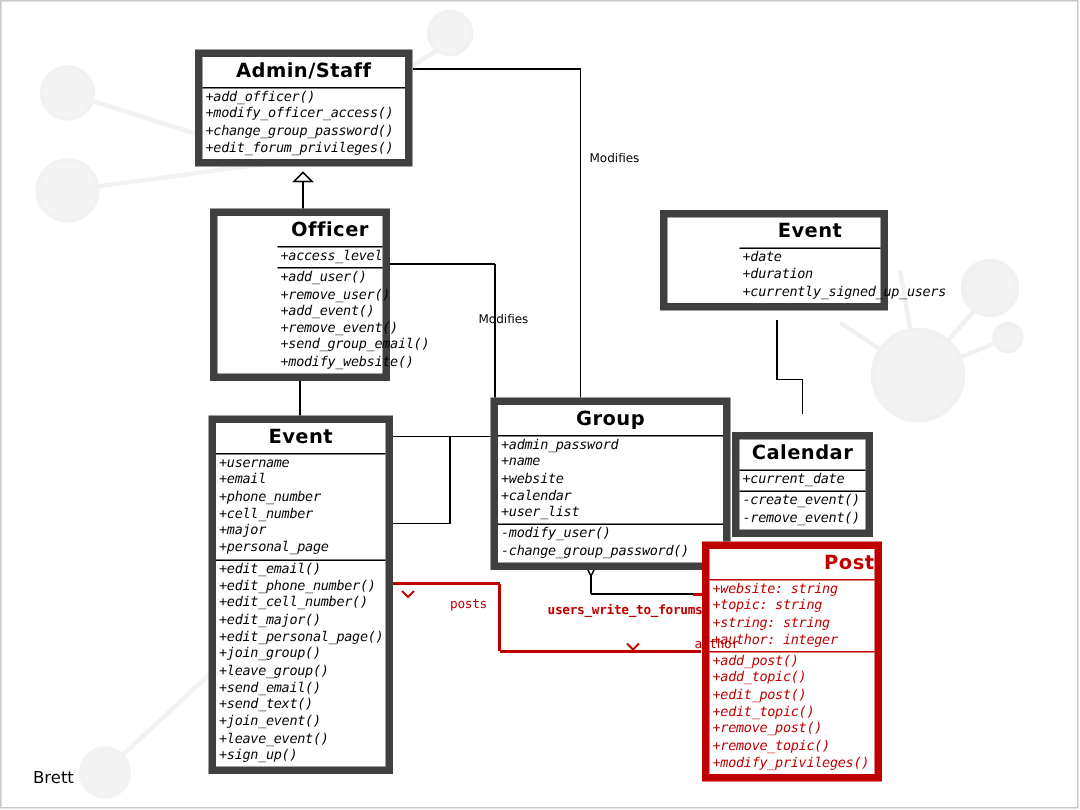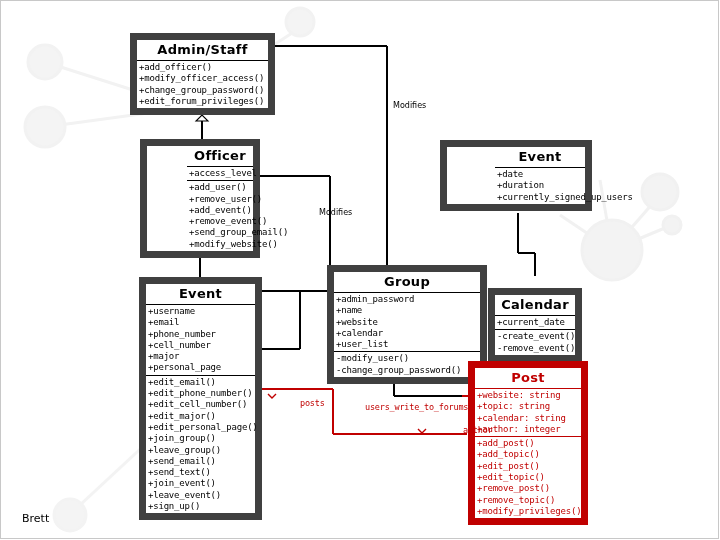--- a/index.html
+++ b/index.html
@@ -22,21 +22,21 @@
     position:absolute;left:0;top:0;width:719px;height:539px;
     border:1px solid #c8c8c8;box-sizing:border-box;pointer-events:none;
   }
   
   #wires{position:absolute;left:0;top:0;width:720px;height:540px;}
 
   
   .uml{
     position:absolute;
     background:#ffffff;
-    border:7px solid #404040;
+    border:5px solid #404040;
     box-sizing:border-box;
     color:#000000;
     z-index:5;
   }
   .uml .title{
     text-align:center;
     font-family:"DejaVu Sans", sans-serif;
     font-weight:bold;
     font-size:13px;
     line-height:15px;
@@ -48,24 +48,25 @@
     border-bottom:1px solid #000000;
     padding:1px 0 1px 2px;
   }
   .uml .compartment:last-child{border-bottom:none;}
   .uml .row{
     font-family:"DejaVu Sans Mono", monospace;
     font-size:9px;
     line-height:11.3px;
     white-space:nowrap;
     letter-spacing:-0.2px;
+    font-style:italic;
   }
   
   .uml.red{border-color:#c00000;color:#c00000;}
-  .uml.red .title{border-bottom-color:#c00000;}
+  .uml.red .title{border-bottom-color:#c00000;text-align:right;}
   .uml.red .compartment{border-bottom-color:#c00000;}
 
   
   #cls-admin   {left:130px; top:33px;  width:145px;}
   #cls-officer {left:140px; top:139px; width:120px;padding-left:40px;}
   #cls-user    {left:139px; top:277px; width:123px;}
   #cls-group   {left:327px; top:265px; width:160px;}
   #cls-event   {left:440px; top:140px; width:152px;padding-left:48px;}
   #cls-calendar{left:488px; top:288px; width:94px;}
   #cls-post    {left:468px; top:361px; width:120px;}
@@ -82,21 +83,21 @@
   }
   .rel-label.red{
     color:#c00000;
     font-family:"DejaVu Sans Mono", monospace;
     font-size:8.5px;
     letter-spacing:-0.2px;
   }
   #lbl-modifies-1{left:361px; top:101px;}
   #lbl-modifies-2{left:287px; top:208px;}
   #lbl-posts     {left:268px; top:398px;}
-  #lbl-users-write{left:333px; top:402px;}
+  #lbl-users-write{left:333px; top:402px;font-weight:bold;}
   #lbl-author    {left:431px; top:425px;}
 
   
   #author-name{
     position:absolute;left:22px;top:512px;
     font-family:"DejaVu Sans", sans-serif;
     font-size:11px;color:#000000;z-index:6;
   }
 </style>
 </head>
@@ -269,21 +270,21 @@
       <div class="row">-create_event()</div>
       <div class="row">-remove_event()</div>
     </div>
   </div>
 
   <div class="uml red" id="cls-post">
     <div class="title">Post</div>
     <div class="compartment">
       <div class="row">+website: string</div>
       <div class="row">+topic: string</div>
-      <div class="row">+calendar: string</div>
+      <div class="row">+string: string</div>
       <div class="row">+author: integer</div>
     </div>
     <div class="compartment">
       <div class="row">+add_post()</div>
       <div class="row">+add_topic()</div>
       <div class="row">+edit_post()</div>
       <div class="row">+edit_topic()</div>
       <div class="row">+remove_post()</div>
       <div class="row">+remove_topic()</div>
       <div class="row">+modify_privileges()</div>

